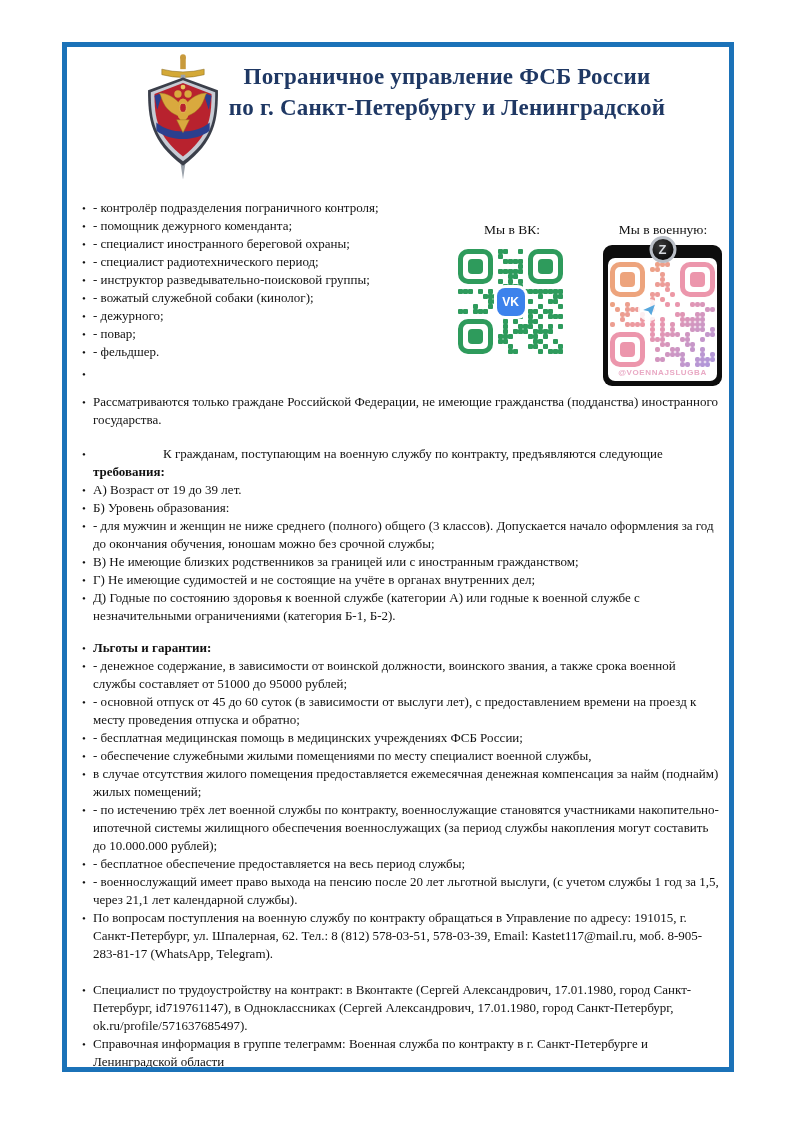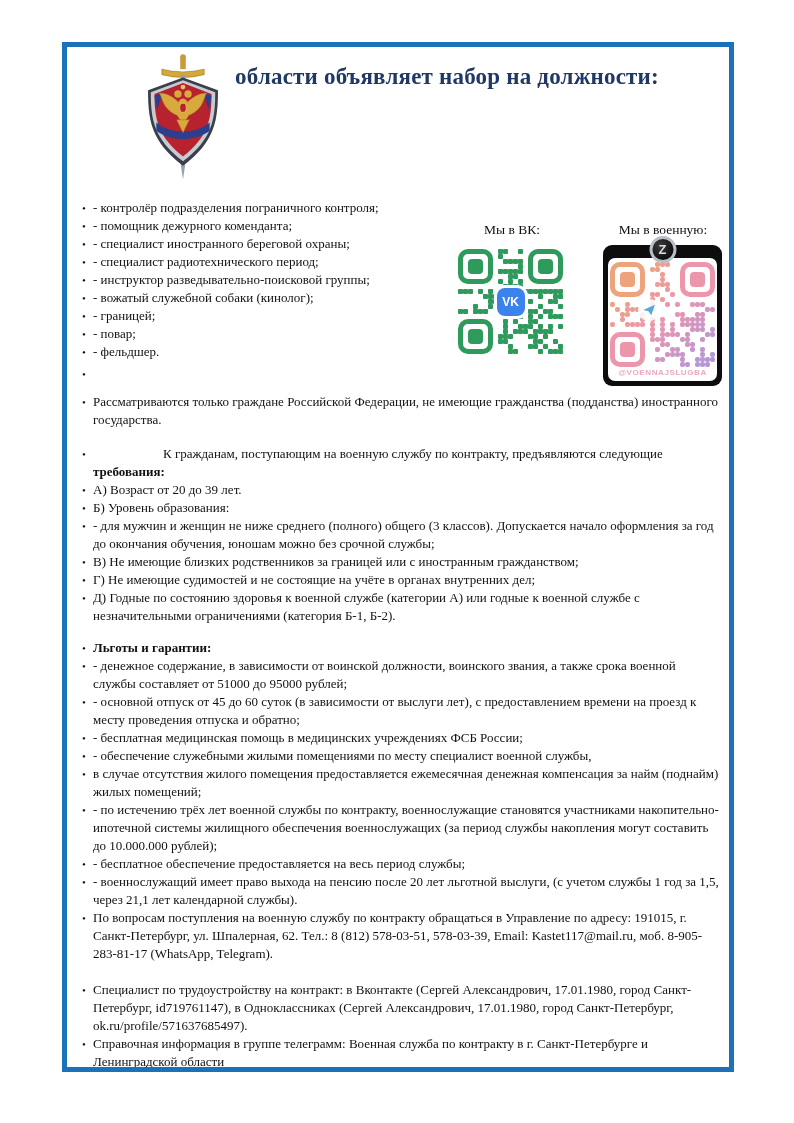--- a/index.html
+++ b/index.html
@@ -73,21 +73,22 @@
         <path d="M21 76 C36 89 64 89 79 76 L79 85 C64 97 36 97 21 85 Z" fill="#2B3F8E"></path>
         <path d="M50 70 C40 68 33 63 29 55 C26 49 26 46 24 44 C33 44 41 49 46 55 L50 59 L54 55 C59 49 67 44 76 44 C74 46 74 49 71 55 C67 63 60 68 50 70 Z" fill="#D9A93E" stroke="#9a7a20" stroke-width="0.5"></path>
         <circle cx="44.5" cy="45" r="4" fill="#D9A93E"></circle>
         <circle cx="55.5" cy="45" r="4" fill="#D9A93E"></circle>
         <circle cx="50" cy="37.5" r="2.6" fill="#E8C560"></circle>
         <ellipse cx="50" cy="62" rx="7" ry="12" fill="#D9A93E"></ellipse>
         <path d="M43 73 L57 73 L50 87 Z" fill="#D9A93E" stroke="#9a7a20" stroke-width="0.5"></path>
         <ellipse cx="50" cy="60" rx="3.6" ry="5" fill="#B8222E" stroke="#E8C560" stroke-width="0.9"></ellipse>
       </svg>
       <div class="title">
-        <div>области объявляет набор на должности:</div>
+        <div>Пограничное управление ФСБ России</div>
+        <div>по г. Санкт-Петербургу и Ленинградской</div>
       </div>
     </div>
 
     <div class="positions">
       <div class="row">
           <span class="b">•</span>
           <span class="t">- контролёр подразделения пограничного контроля;</span>
         </div>
       <div class="row">
           <span class="b">•</span>
@@ -104,21 +105,21 @@
       <div class="row">
           <span class="b">•</span>
           <span class="t">- инструктор разведывательно-поисковой группы;</span>
         </div>
       <div class="row">
           <span class="b">•</span>
           <span class="t">- вожатый служебной собаки (кинолог);</span>
         </div>
       <div class="row">
           <span class="b">•</span>
-          <span class="t">- границей;</span>
+          <span class="t">- дежурного;</span>
         </div>
       <div class="row">
           <span class="b">•</span>
           <span class="t">- повар;</span>
         </div>
       <div class="row">
           <span class="b">•</span>
           <span class="t">- фельдшер.</span>
         </div>
 
@@ -404,21 +405,21 @@
           <span class="t">Рассматриваются только граждане Российской Федерации,  не имеющие гражданства (подданства) иностранного  государства.</span>
         </div>
 
       <div class="row mt16">
           <span class="b">•</span>
           <span class="t indent1"><span>К гражданам, поступающим  на военную  службу по контракту,  предъявляются следующие </span><span class="bold">требования:</span></span>
         </div>
 
       <div class="row">
           <span class="b">•</span>
-          <span class="t">А) Возраст от 20 до 39 лет.</span>
+          <span class="t">А) Возраст от 19 до 39 лет.</span>
         </div>
       <div class="row">
           <span class="b">•</span>
           <span class="t">Б) Уровень  образования:</span>
         </div>
       <div class="row">
           <span class="b">•</span>
           <span class="t">- для мужчин и женщин  не ниже  среднего (полного)  общего  (3 классов). Допускается начало оформления  за год до окончания  обучения,  юношам можно  без срочной  службы;</span>
         </div>
       <div class="row">

